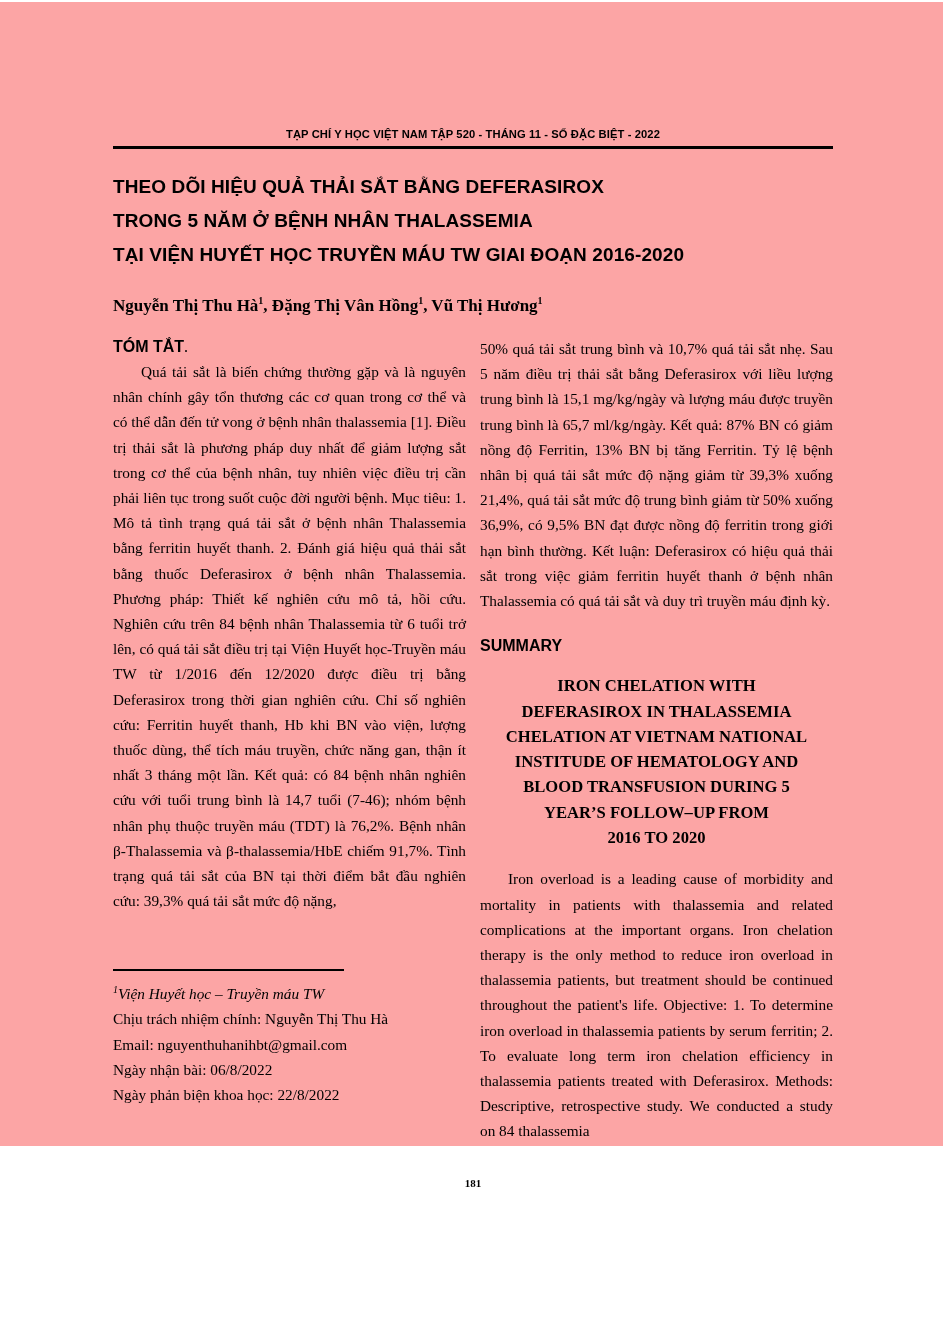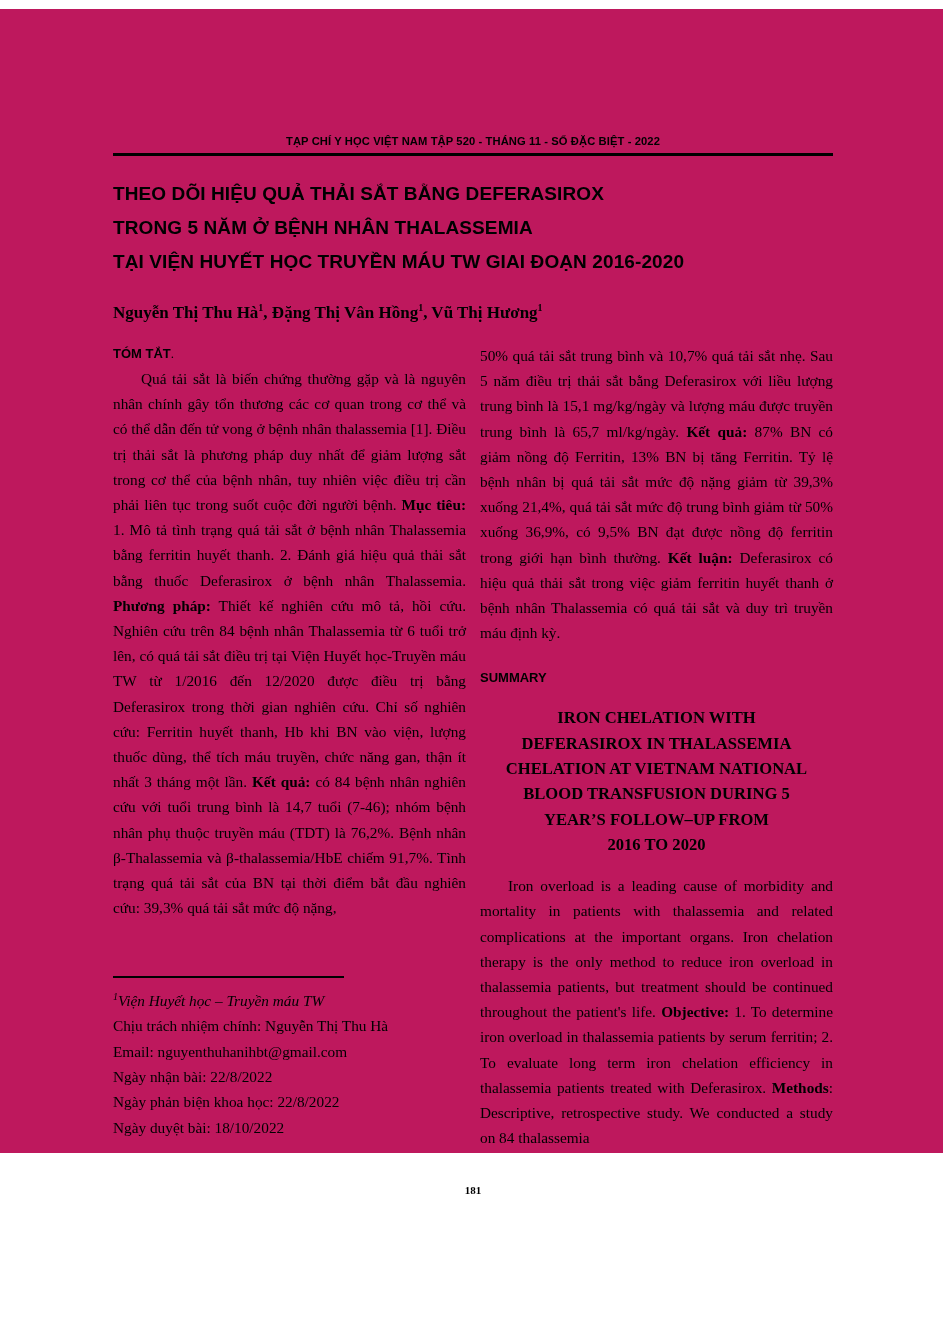--- a/index.html
+++ b/index.html
@@ -11,24 +11,24 @@
     width: 943px;
     height: 1333px;
     position: relative;
     font-family: "Liberation Serif", serif;
     color: #000000;
     overflow: hidden;
   }
 
   .page {
     position: absolute;
-    left: 0; top: 9px;
+    left: 0; top: 2px;
     width: 943px;
     height: 1144px;
-    background: #be185d;
+    background: #fca5a5;
   }
 
   
   .running-head {
     position: absolute;
     left: 113px;
     top: 126px;
     width: 720px;
     text-align: center;
     font-family: "Liberation Sans", sans-serif;
@@ -84,39 +84,39 @@
     line-height: 25.2px;
     text-align: justify;
     text-justify: inter-word;
   }
   .col-left  { left: 113px; }
   .col-right { left: 480px; }
 
   .sec-heading {
     font-family: "Liberation Sans", sans-serif;
     font-weight: bold;
-    font-size: 13px;
+    font-size: 16px;
     line-height: 22px;
     text-align: left;
     margin: 0 0 1px 0;
   }
   .sec-heading .dot {
     font-family: "Liberation Serif", serif;
     font-weight: normal;
   }
 
   p.body-par {
     margin: 0;
     text-indent: 28px;
     text-align: justify;
     hyphens: none;
   }
   p.body-par.noindent { text-indent: 0; }
 
-  b.lead { font-weight: bold; }
+  b.lead { font-weight: normal; }
 
   
   .summary-gap { height: 22px; }
   .summary-title {
     font-family: "Liberation Serif", serif;
     font-weight: bold;
     font-size: 16.6px;
     line-height: 25.3px;
     text-align: center;
     margin: 16px;
@@ -186,33 +186,33 @@
     <p class="body-par noindent"><span>50% quá tải sắt trung bình và 10,7% quá tải sắt nhẹ. Sau 5 năm điều trị thải sắt bằng Deferasirox với liều lượng trung bình là 15,1 mg/kg/ngày và lượng máu được truyền trung bình là 65,7 ml/kg/ngày. </span><b class="lead">Kết quả:</b><span> 87% BN có giảm nồng độ Ferritin, 13% BN bị tăng Ferritin. Tỷ lệ bệnh nhân bị quá tải sắt mức độ nặng giảm từ 39,3% xuống 21,4%, quá tải sắt mức độ trung bình giảm từ 50% xuống 36,9%, có 9,5% BN đạt được nồng độ ferritin trong giới hạn bình thường. </span><b class="lead">Kết luận:</b><span> Deferasirox có hiệu quả thải sắt trong việc giảm ferritin huyết thanh ở bệnh nhân Thalassemia có quá tải sắt và duy trì truyền máu định kỳ.</span></p>
 
     <div class="summary-gap"></div>
 
     <div class="sec-heading">SUMMARY</div>
 
     <div class="summary-title">
       <span class="tline">IRON CHELATION WITH</span>
       <span class="tline">DEFERASIROX IN THALASSEMIA</span>
       <span class="tline">CHELATION AT VIETNAM NATIONAL</span>
+      <span class="tline">INSTITUDE OF HEMATOLOGY AND</span>
       <span class="tline">BLOOD TRANSFUSION DURING 5</span>
       <span class="tline">YEAR’S FOLLOW–UP FROM</span>
       <span class="tline">2016 TO 2020</span>
     </div>
 
     <p class="body-par"><span>Iron overload is a leading cause of morbidity and mortality in patients with thalassemia and related complications at the important organs. Iron chelation therapy is the only method to reduce iron overload in thalassemia patients, but treatment should be continued throughout the patient's life. </span><b class="lead">Objective:</b><span> 1. To determine iron overload in thalassemia patients by serum ferritin; 2. To evaluate long term iron chelation efficiency in thalassemia patients treated with Deferasirox. </span><b class="lead">Methods</b><span>: Descriptive, retrospective study. We conducted a study on 84 thalassemia</span></p>
   </div>
 
   <div class="footnote-rule"></div>
   <div class="footnote">
     <div class="aff"><sup>1</sup><span>Viện Huyết học – Truyền máu TW</span></div>
     <div>Chịu trách nhiệm chính: Nguyễn Thị Thu Hà</div>
     <div>Email: nguyenthuhanihbt@gmail.com</div>
-    <div>Ngày nhận bài: 22/8/2022</div>
+    <div>Ngày nhận bài: 06/8/2022</div>
     <div>Ngày phản biện khoa học: 22/8/2022</div>
-    <div>Ngày duyệt bài: 18/10/2022</div>
   </div>
 
   <div class="page-number">181</div>
 
 </div>
 
 </body></html>

